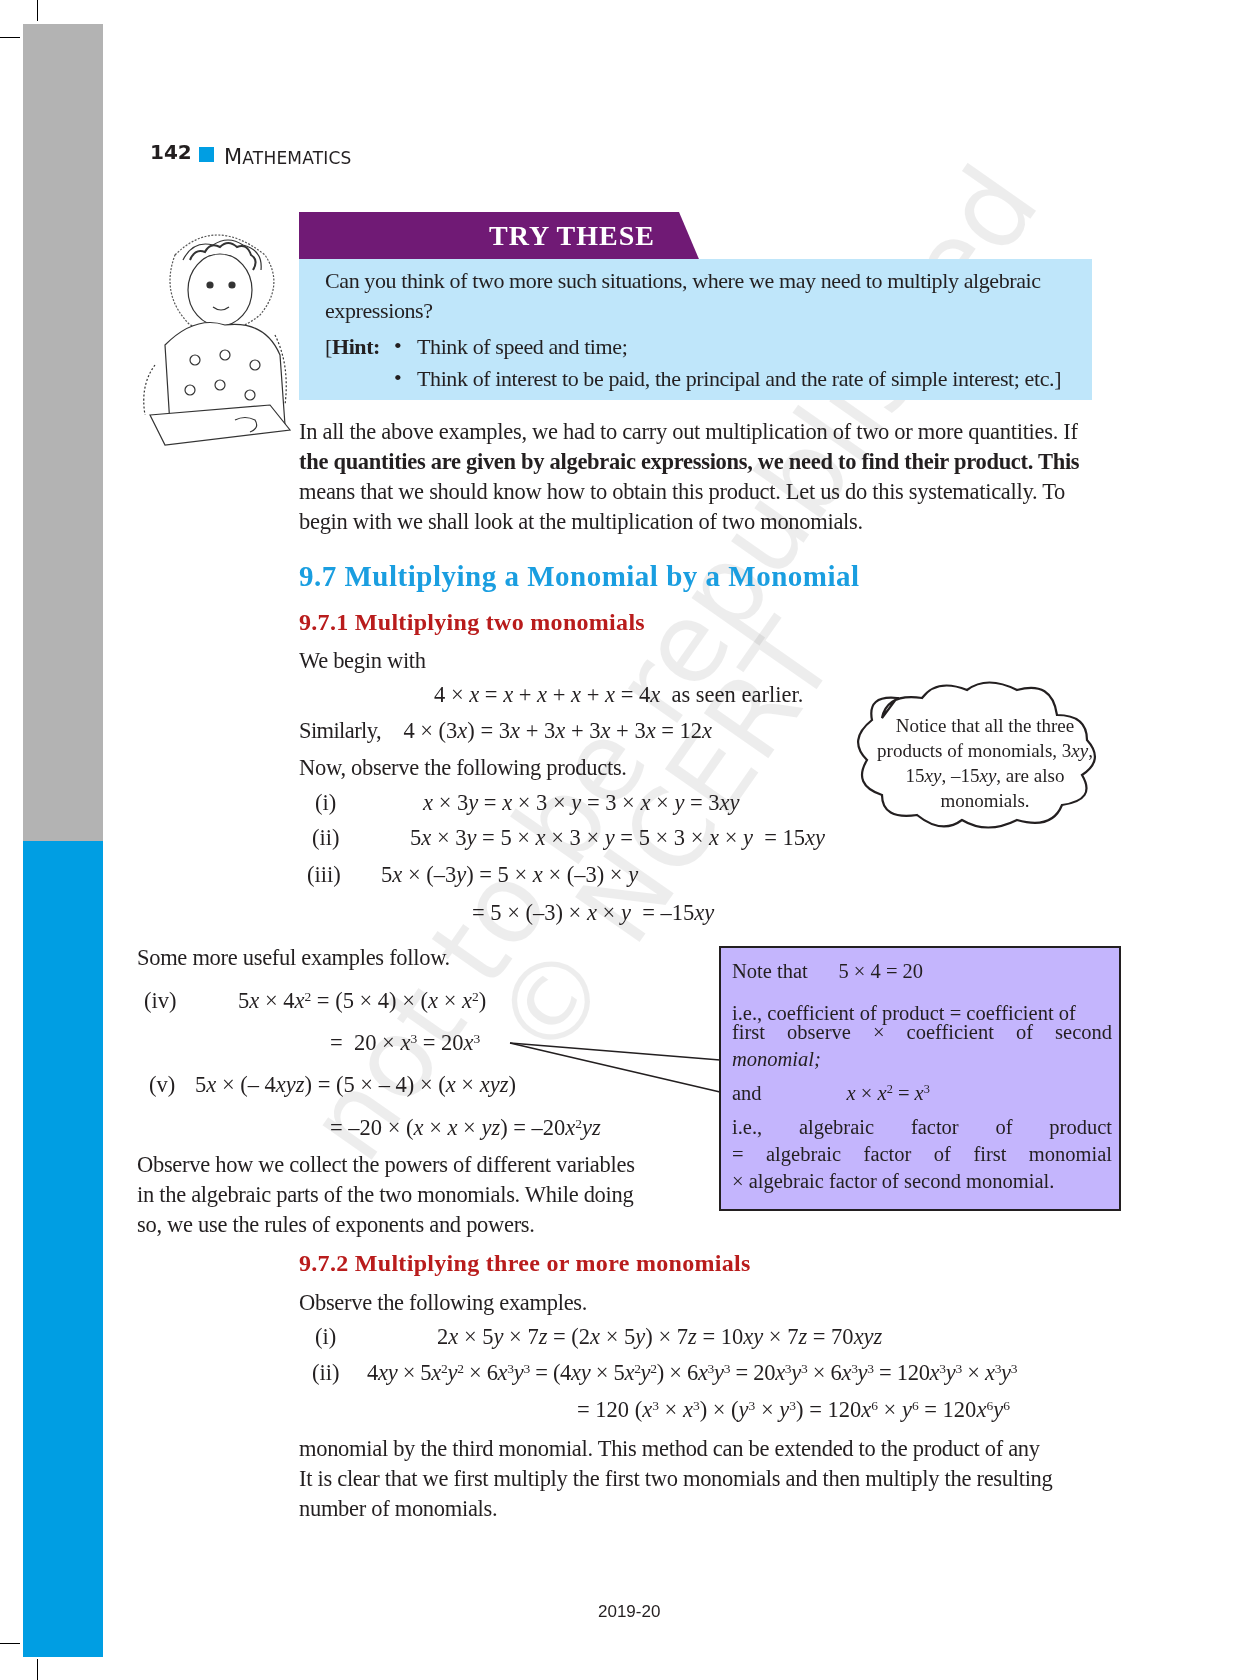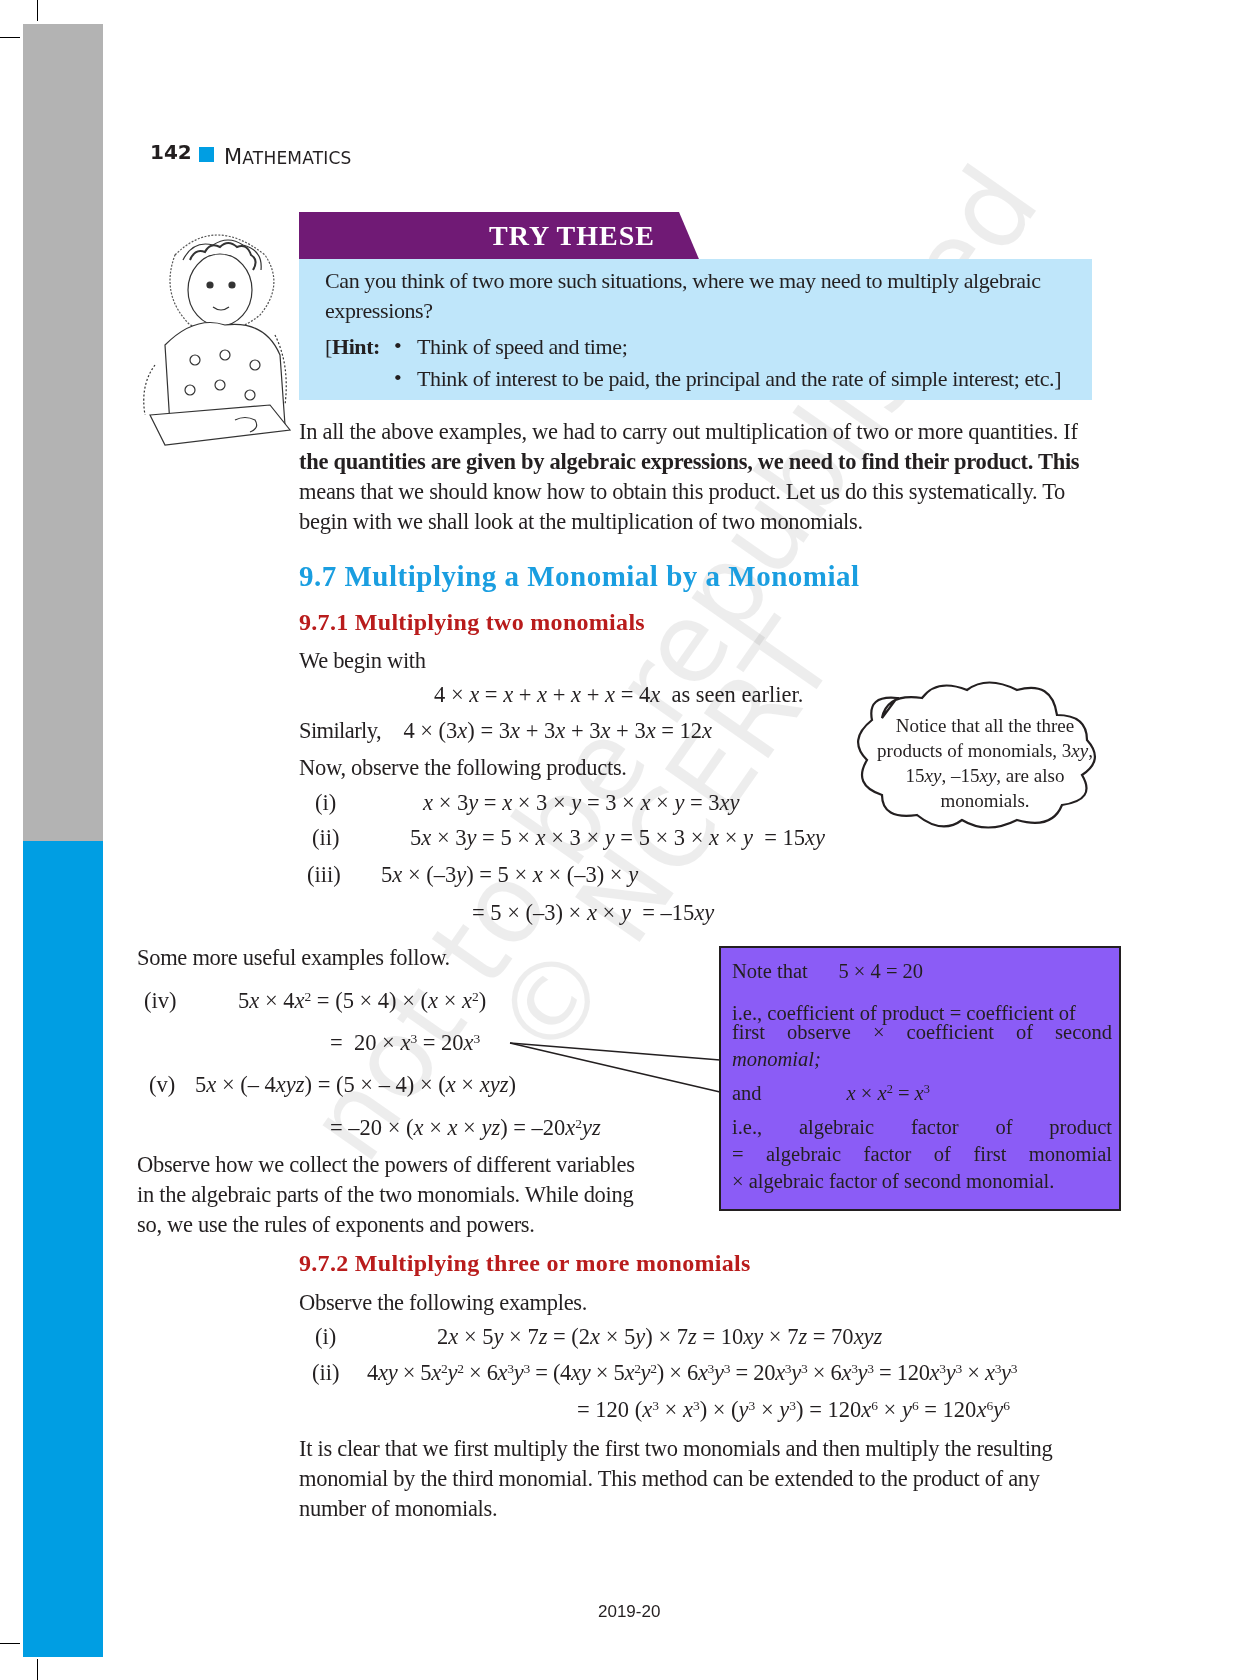--- a/index.html
+++ b/index.html
@@ -28,21 +28,21 @@
   .char-ill { left:135px; top:215px; width:160px; height:240px; }
 
   .para { font-size:22.5px; line-height:30px; letter-spacing:-0.3px; }
   .h1 { color:#1a9ee0; font-weight:bold; font-size:29px; letter-spacing:0.5px; }
   .h2 { color:#b91c1c; font-weight:bold; font-size:24px; letter-spacing:0.3px; }
   .eq { font-size:22.5px; white-space:nowrap; }
 
   .cloud { left:842px; top:678px; width:285px; height:160px; }
   .cloud-text { left:862px; top:713px; width:246px; text-align:center; font-size:19px; line-height:25px; }
 
-  .note-box { left:719px; top:946px; width:402px; height:265px; background:#8b5cf6; border:2px solid #231f20; box-sizing:border-box; }
+  .note-box { left:719px; top:946px; width:402px; height:265px; background:#c4b5fd; border:2px solid #231f20; box-sizing:border-box; }
   .note-box .nl { position:absolute; left:11px; font-size:20.5px; white-space:nowrap; }
   .note-box .just { width:380px; text-align:justify; text-align-last:justify; white-space:normal; }
 
   .watermark { left:230px; top:560px; font-family:"DejaVu Sans", sans-serif; font-size:110px; color:rgba(0,0,0,0.07);
                transform: rotate(-55deg); transform-origin: 0 0; white-space:nowrap; line-height:125px; }
   .footer { left:598px; top:1602px; font-family:"Liberation Sans", sans-serif; font-size:17px; }
 </style>
 </head>
 <body>
 
@@ -175,18 +175,18 @@
 <div class="abs para" style="left:299px;top:1288px;">Observe the following examples.</div>
 
 <div class="abs eq" style="left:315px;top:1324px;">(i)</div>
 <div class="abs eq" style="left:437px;top:1324px;">2<i>x</i> × 5<i>y</i> × 7<i>z</i> = (2<i>x</i> × 5<i>y</i>) × 7<i>z</i> = 10<i>xy</i> × 7<i>z</i> = 70<i>xyz</i></div>
 
 <div class="abs eq" style="left:312px;top:1360px;">(ii)</div>
 <div class="abs eq" style="left:367px;top:1360px;letter-spacing:-0.3px;">4<i>xy</i> × 5<i>x</i><sup>2</sup><i>y</i><sup>2</sup> × 6<i>x</i><sup>3</sup><i>y</i><sup>3</sup> = (4<i>xy</i> × 5<i>x</i><sup>2</sup><i>y</i><sup>2</sup>) × 6<i>x</i><sup>3</sup><i>y</i><sup>3</sup> = 20<i>x</i><sup>3</sup><i>y</i><sup>3</sup> × 6<i>x</i><sup>3</sup><i>y</i><sup>3</sup> = 120<i>x</i><sup>3</sup><i>y</i><sup>3</sup> × <i>x</i><sup>3</sup><i>y</i><sup>3</sup></div>
 <div class="abs eq" style="left:567px;top:1397px;margin-left:10px;">= 120 (<i>x</i><sup>3</sup> × <i>x</i><sup>3</sup>) × (<i>y</i><sup>3</sup> × <i>y</i><sup>3</sup>) = 120<i>x</i><sup>6</sup> × <i>y</i><sup>6</sup> = 120<i>x</i><sup>6</sup><i>y</i><sup>6</sup></div>
 
 <div class="abs para" style="left:299px;top:1434px;width:830px;">
+  <div style="white-space:nowrap;">monomial by the third monomial. This method can be extended to the product of any</div>
   <div style="white-space:nowrap;">It is clear that we first multiply the first two monomials and then multiply the resulting</div>
-  <div style="white-space:nowrap;">monomial by the third monomial. This method can be extended to the product of any</div>
   <div style="white-space:nowrap;">number of monomials.</div>
 </div>
 
 <div class="abs footer">2019-20</div>
 
 </body></html>

